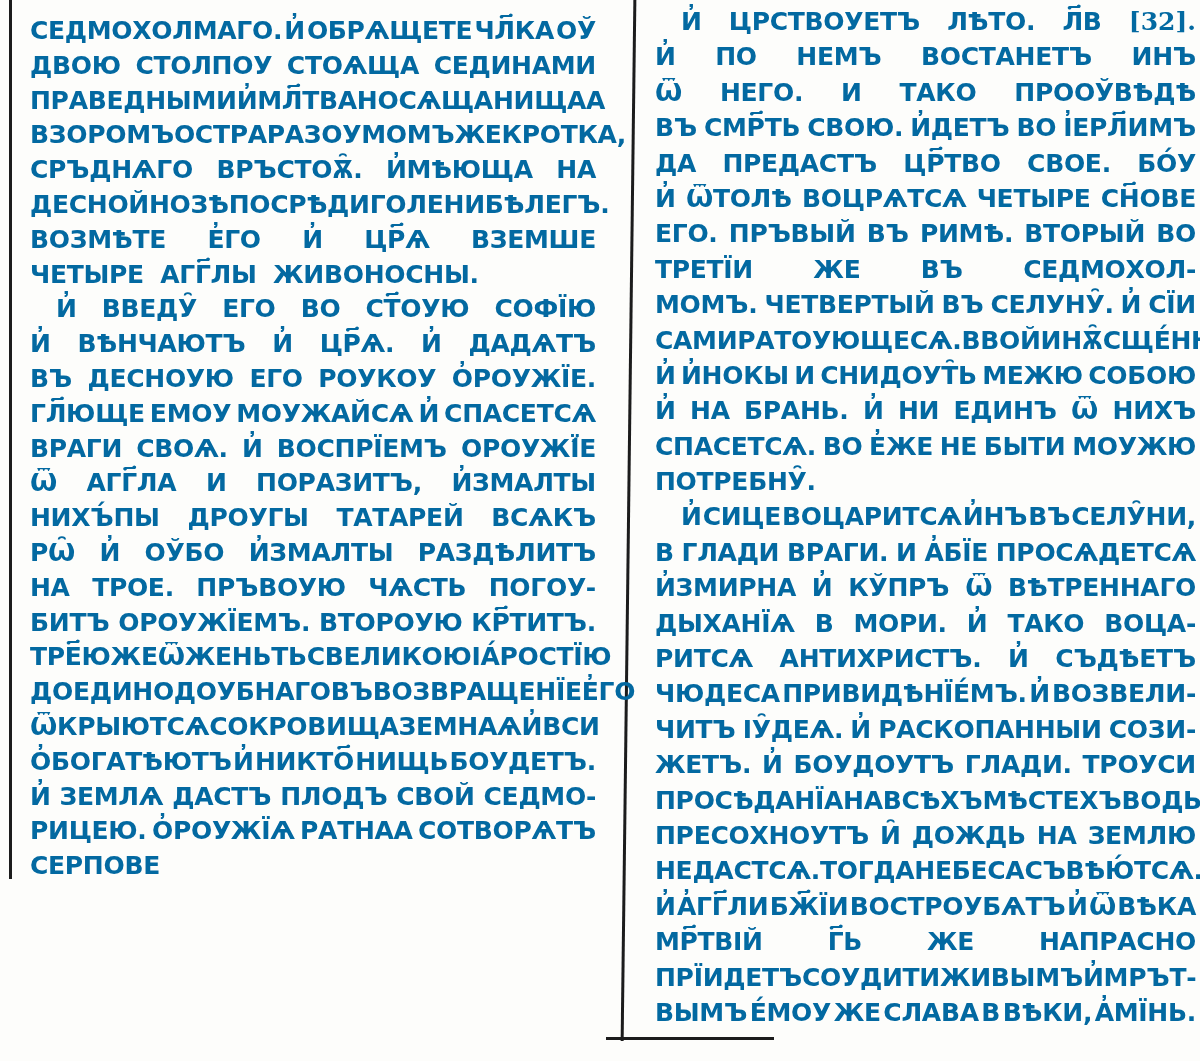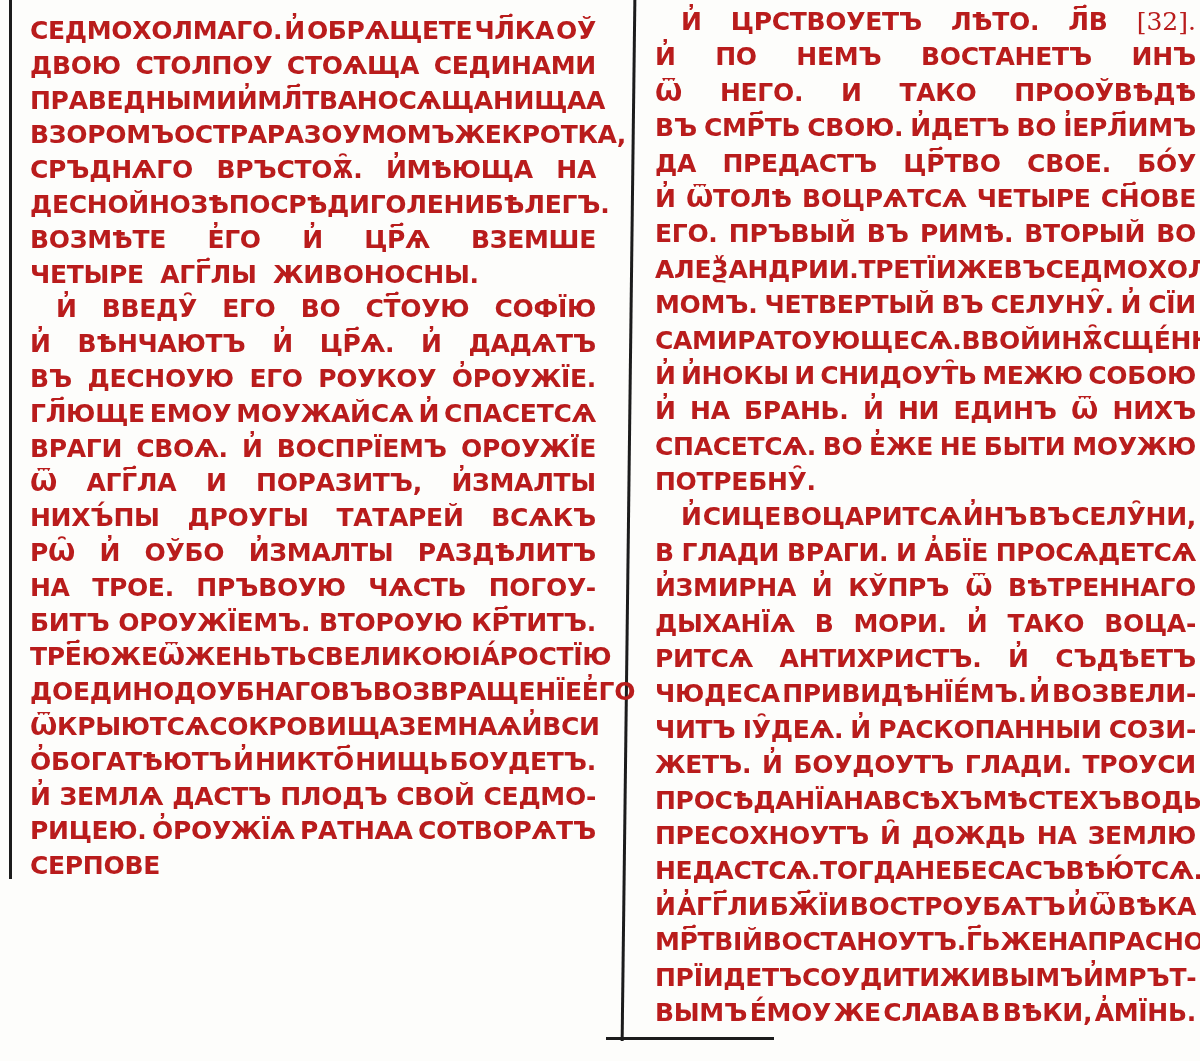--- a/index.html
+++ b/index.html
@@ -12,30 +12,30 @@
   .page{position:absolute;inset:0;color:#161616}
   .rule{position:absolute;background:#1c1c1c}
   .rule-left{left:9px;top:0;width:3px;height:879px}
   .rule-divider{left:627px;top:0;width:3px;height:1041px;transform:rotate(0.7deg)}
   .rule-footer{left:606px;top:1037px;width:168px;height:3px}
   .col{
     position:absolute;
     font-weight:700;
     font-size:25px;
     letter-spacing:-0.3px;
-    color:#b91c1c;
+    color:#0369a1;
   }
   .col-left{left:30px;top:14px;width:566px}
   .col-right{left:655px;top:4px;width:541px}
   .line{display:flex;justify-content:space-between;white-space:nowrap;overflow:visible}
   .col-left .line{height:34.8px;line-height:34.8px}
   .col-right .line{height:35.4px;line-height:35.4px}
   .line.end{display:block;word-spacing:8px}
   .line.indent{padding-left:26px}
-  .folio{font-family:"DejaVu Serif", serif;font-weight:400;letter-spacing:0}
+  .folio{font-family:"DejaVu Serif", serif;font-weight:700;letter-spacing:0}
 </style>
 </head>
 <body>
 
 <div class="page">
   <div class="rule rule-left"></div>
   <div class="rule rule-divider"></div>
   <div class="rule rule-footer"></div>
   <div class="col col-left" id="col-left">
       <div class="line">
@@ -247,21 +247,20 @@
       </div>
       <div class="line">
         <span>ЕГО.</span>
         <span>ПРЪВЫЙ</span>
         <span>ВЪ</span>
         <span>РИМѢ.</span>
         <span>ВТОРЫЙ</span>
         <span>ВО</span>
       </div>
       <div class="line">
-        <span>АЛЕѮАНДРИИ.</span>
         <span>ТРЕТЇИ</span>
         <span>ЖЕ</span>
         <span>ВЪ</span>
         <span>СЕДМОХОЛ-</span>
       </div>
       <div class="line">
         <span>МОМЪ.</span>
         <span>ЧЕТВЕРТЫЙ</span>
         <span>ВЪ</span>
         <span>СЕЛУНУ̑.</span>
@@ -383,21 +382,20 @@
         <span>И̓</span>
         <span>А̓ГГ҃ЛИ</span>
         <span>БЖ҃ЇИ</span>
         <span>ВОСТРОУБѦТЪ</span>
         <span>И̓</span>
         <span>Ѿ</span>
         <span>ВѢКА</span>
       </div>
       <div class="line">
         <span>МР҃ТВІЙ</span>
-        <span>ВОСТАНОУТЪ.</span>
         <span>Г҃Ь</span>
         <span>ЖЕ</span>
         <span>НАПРАСНО</span>
       </div>
       <div class="line">
         <span>ПРЇИДЕТЪ</span>
         <span>СОУДИТИ</span>
         <span>ЖИВЫМЪ</span>
         <span>И̓</span>
         <span>МРЪТ-</span>

